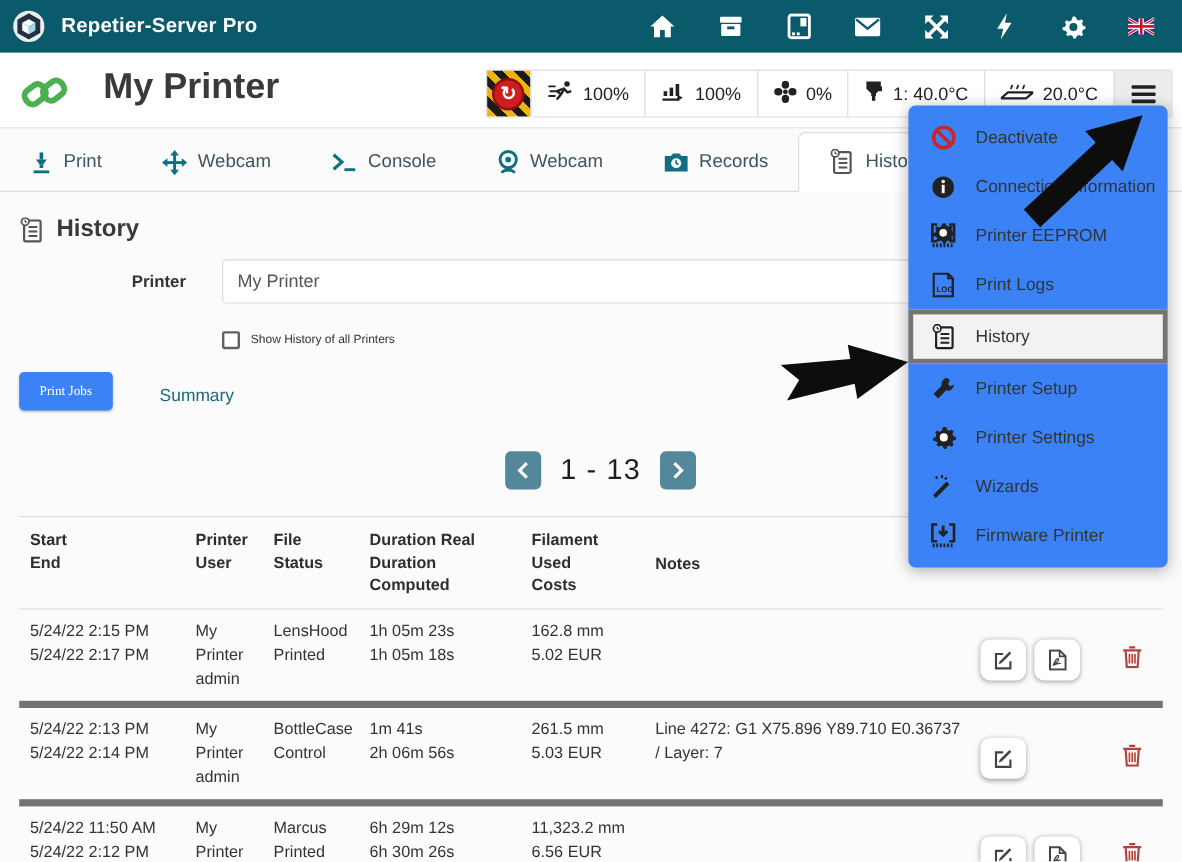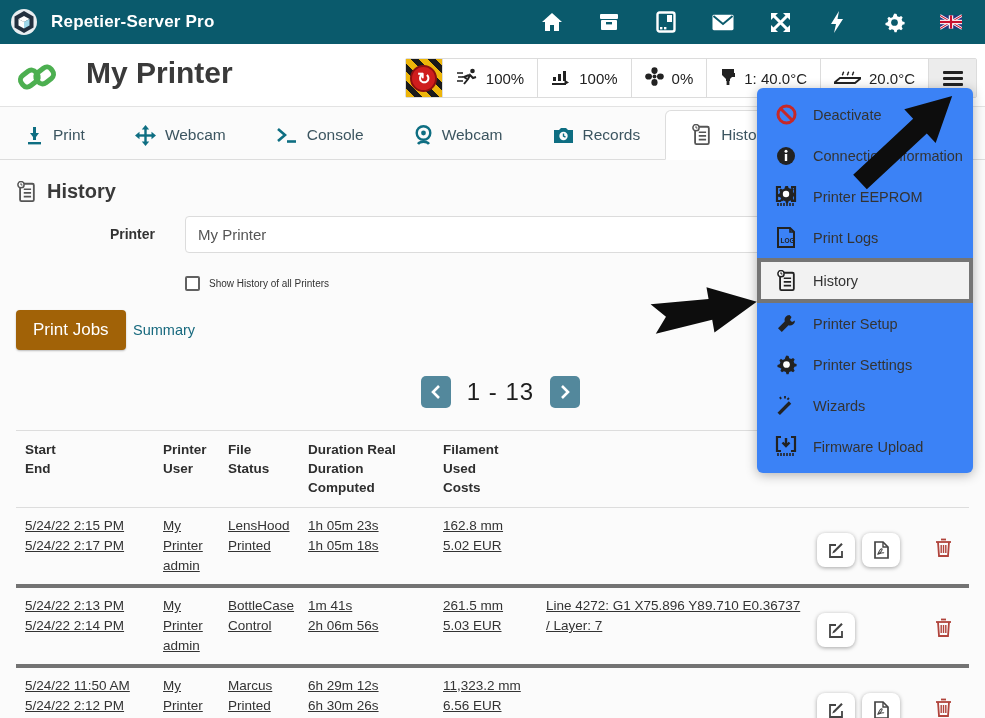--- a/index.html
+++ b/index.html
@@ -72,23 +72,23 @@
   .pselect {
     position:absolute; left:185px; top:216px; width:775px; height:37px;
     background:#fff; border:1px solid #dcdcdc; border-radius:4px;
     display:flex; align-items:center; padding:0 12px; font-size:15px; color:#555; cursor:pointer;
   }
   .chkrow { position:absolute; left:185px; top:276px; display:flex; align-items:center; gap:9px; cursor:pointer; }
   .chk { width:15px; height:15px; border:2px solid #616161; border-radius:2px; background:#fff; }
   .chklabel { font-size:10px; color:#333; }
 
   .btn-printjobs {
-    position:absolute; left:16px; top:310px; background:#a16207; color:#fff;
-    border:none; border-radius:4px; padding:10px 17px; font-size:17px;
-    font-family:Liberation Sans, sans-serif; cursor:pointer; box-shadow:0 1px 2px rgba(0,0,0,.25);
+    position:absolute; left:16px; top:310px; background:#3b82f6; color:#fff;
+    border:none; border-radius:4px; padding:10px 17px; font-size:11px;
+    font-family:Liberation Serif, serif; cursor:pointer; box-shadow:0 1px 2px rgba(0,0,0,.25);
   }
   .btn-summary {
     position:absolute; left:125px; top:318px; background:none; border:none;
     color:#17697e; font-size:14.5px; font-family:inherit; cursor:pointer; padding:4px 8px;
   }
 
   
   .pager { position:absolute; top:376px; left:0; width:985px; display:flex; justify-content:center; align-items:center; gap:16px; padding-left:16px; }
   .pgbtn {
     position:relative; width:30px; height:32px; background:#53889c; border:none; border-radius:5px;
@@ -99,21 +99,21 @@
   .pg-right::after { left:5px; right:-5px; }
   .pgrange { font-size:24px; color:#1d1d1d; letter-spacing:1px; }
 
   
   .table { position:absolute; left:16px; top:430px; width:953px; }
   .t-grid { display:grid; grid-template-columns:139px 65px 80px 135px 103px 273px 106px 52px; }
   .thead { border-top:1px solid #ddd; border-bottom:1px solid #ddd; }
   .th { font-size:13.5px; font-weight:bold; color:#2e2e2e; line-height:19px; padding:9px 8px 10px 8px; }
   .th.first, .td.first { padding-left:9px; }
   .th.center { align-self:center; padding-top:0; padding-bottom:0; }
-  .trow { border-bottom:4px solid #737373;text-decoration:underline; }
+  .trow { border-bottom:6px solid #737373; }
   .td { font-size:13.5px; color:#333; line-height:20px; padding:8px 8px; }
   .td .l2 { display:block; }
   .actcell { display:flex; align-items:center; gap:7px; padding:8px 0 0 6px; }
   .iconbtn {
     width:38px; height:34px; background:#fff; border:none; border-radius:8px;
     box-shadow:0 1px 4px rgba(0,0,0,.35); display:flex; align-items:center; justify-content:center;
     cursor:pointer; color:#444;
   }
   .delcell { display:flex; align-items:center; justify-content:center; padding-top:6px; }
   .trashbtn { background:none; border:none; cursor:pointer; color:#b0443c; padding:4px; }
@@ -398,20 +398,21 @@
     </button>
   </div>
 
   <div class="table">
     <div class="t-grid thead">
       <div class="th first"><span>Start</span><span class="l2" style="display:block">End</span></div>
       <div class="th"><span>Printer</span><span style="display:block">User</span></div>
       <div class="th"><span>File</span><span style="display:block">Status</span></div>
       <div class="th"><span>Duration Real</span><span style="display:block">Duration Computed</span></div>
       <div class="th"><span>Filament Used</span><span style="display:block">Costs</span></div>
+      <div class="th center"><span>Notes</span></div>
       <div class="th"></div>
       <div class="th"></div>
     </div>
 
     <div class="t-grid trow">
       <div class="td first"><span>5/24/22 2:15 PM</span><span class="l2">5/24/22 2:17 PM</span></div>
       <div class="td"><span>My Printer</span><span class="l2">admin</span></div>
       <div class="td"><span>LensHood</span><span class="l2">Printed</span></div>
       <div class="td"><span>1h 05m 23s</span><span class="l2">1h 05m 18s</span></div>
       <div class="td"><span>162.8 mm</span><span class="l2">5.02 EUR</span></div>
@@ -589,21 +590,21 @@
       <span>Wizards</span>
     </div>
     <div class="mitem">
       <span class="mic">
         <svg width="22" height="21" viewBox="0 0 22 21">
           <path d="M6 1H2v14h4M16 1h4v14h-4" fill="none" stroke="#222" stroke-width="2.2"></path>
           <path d="M11 2v7M7.5 6.5 11 10l3.5-3.5" fill="none" stroke="#222" stroke-width="2.4"></path>
           <path d="M3 17v3M6 17v3M9 17v3M12 17v3M15 17v3M18 17v3" stroke="#222" stroke-width="1.6"></path>
         </svg>
       </span>
-      <span>Firmware Upload</span>
+      <span>Firmware Printer</span>
     </div>
   </div>
 
   <svg class="annot" style="left:850px; top:80px;" width="130" height="115" viewBox="0 0 130 115">
     <g transform="translate(10,102) rotate(-43)">
       <polygon fill="#0d0d0d" points="0,-10 82,-10 82,-23 126,0 82,23 82,10 0,10"></polygon>
     </g>
   </svg>
   <svg class="annot" style="left:645px; top:278px;" width="125" height="60" viewBox="0 0 125 60">
     <g transform="translate(8,40) rotate(-10)">

